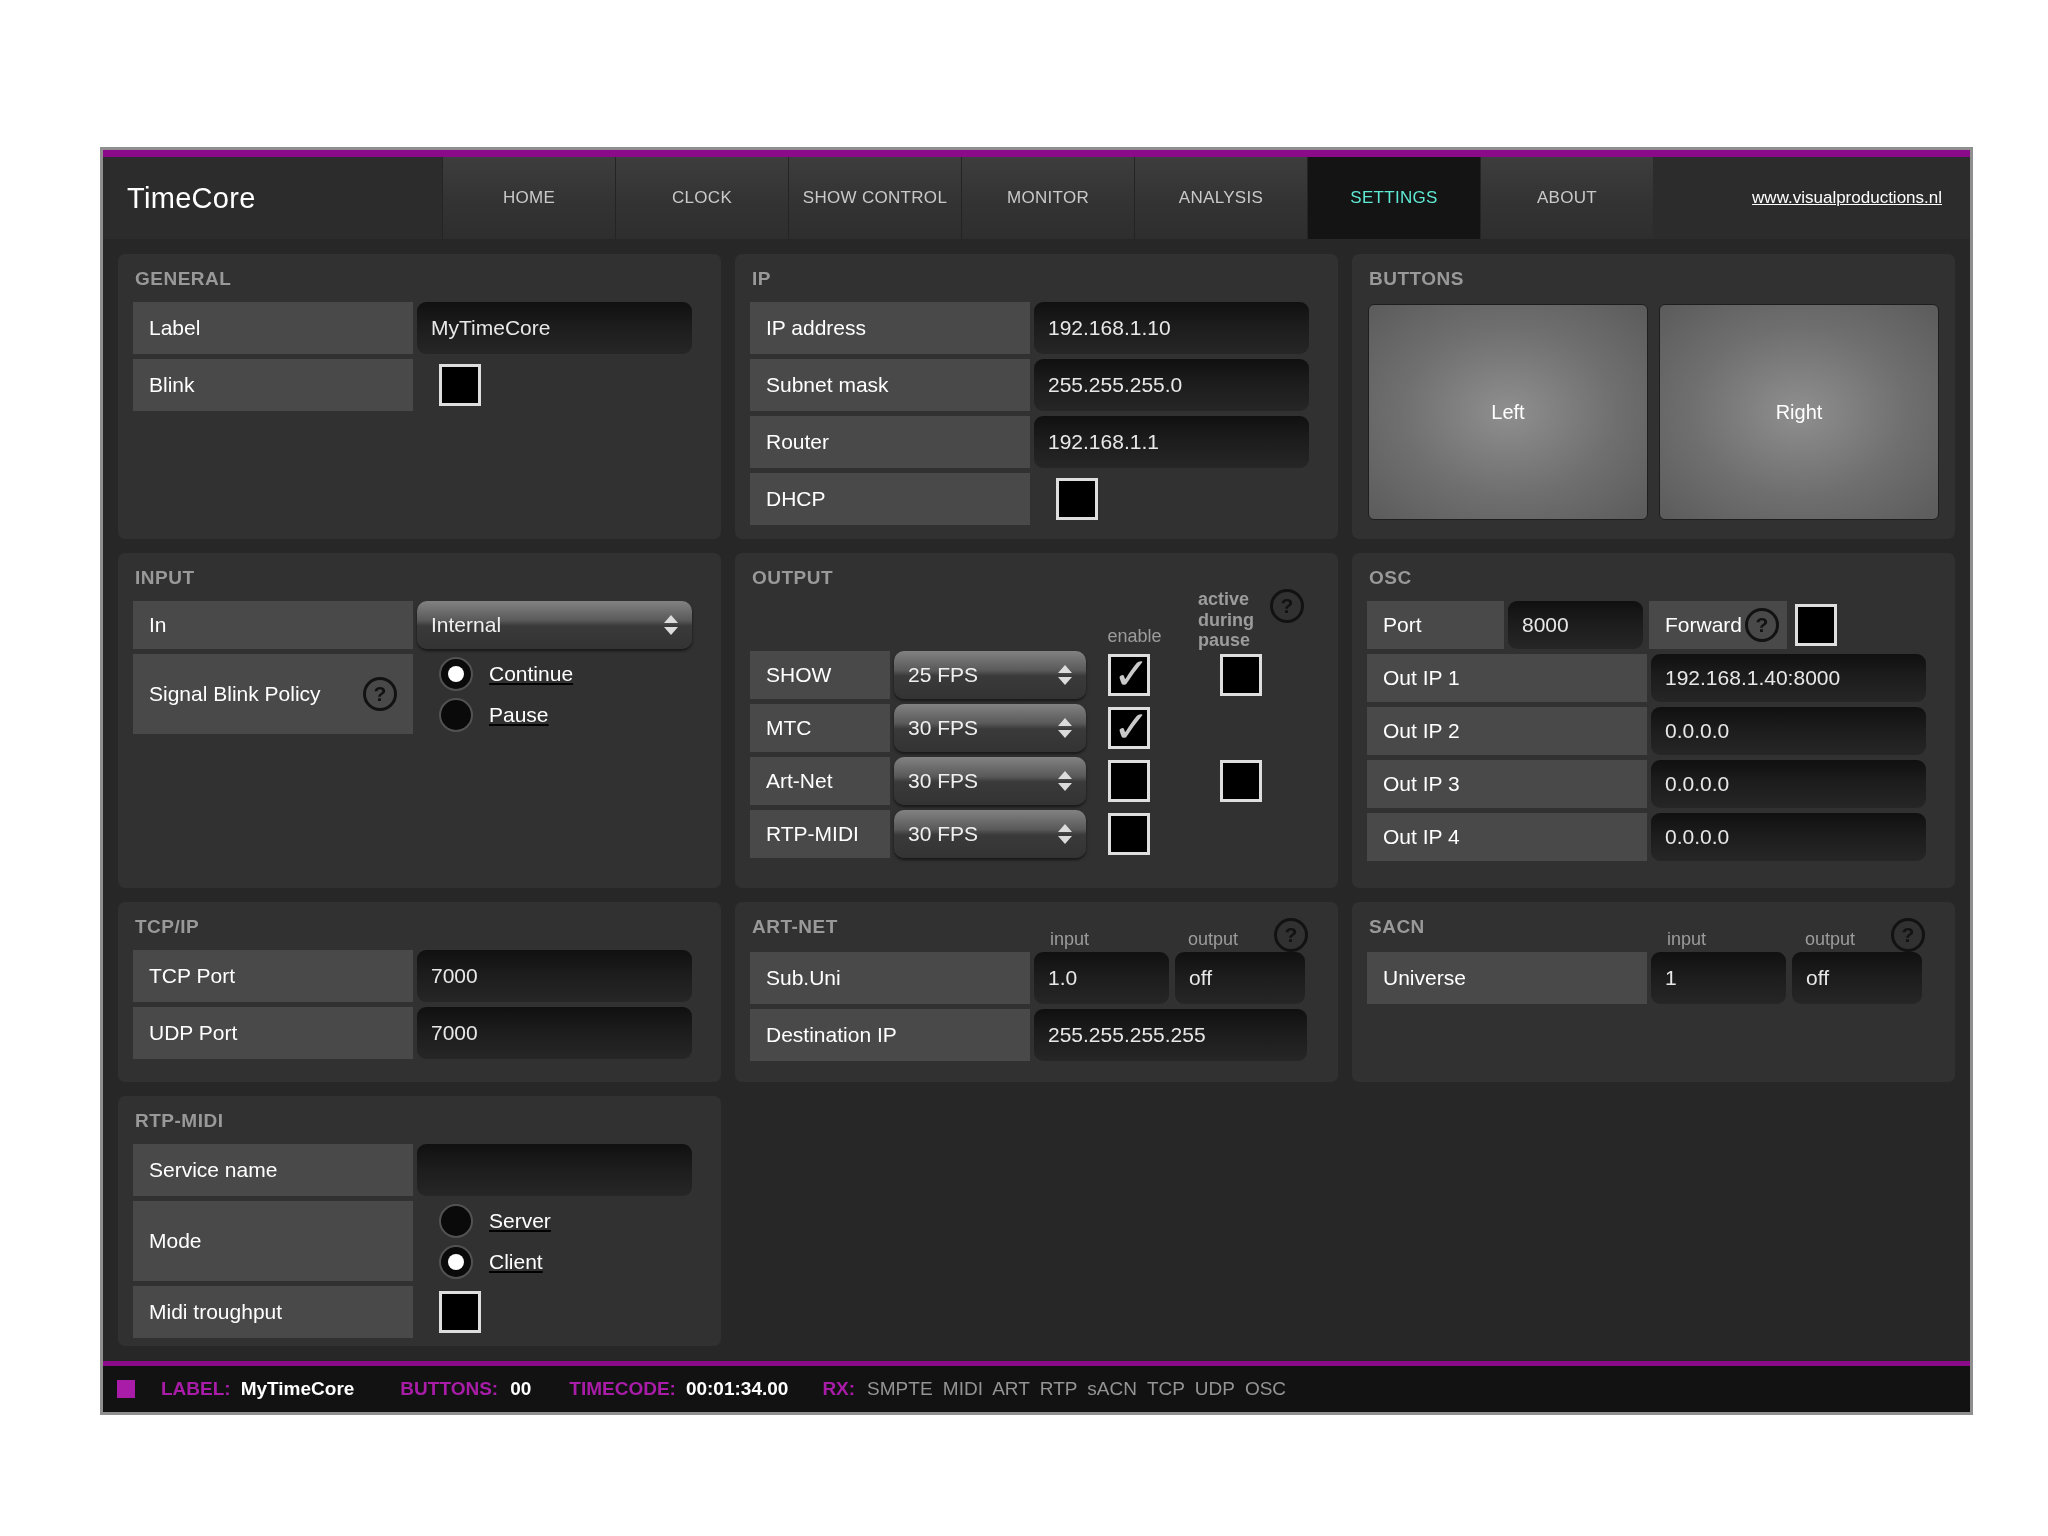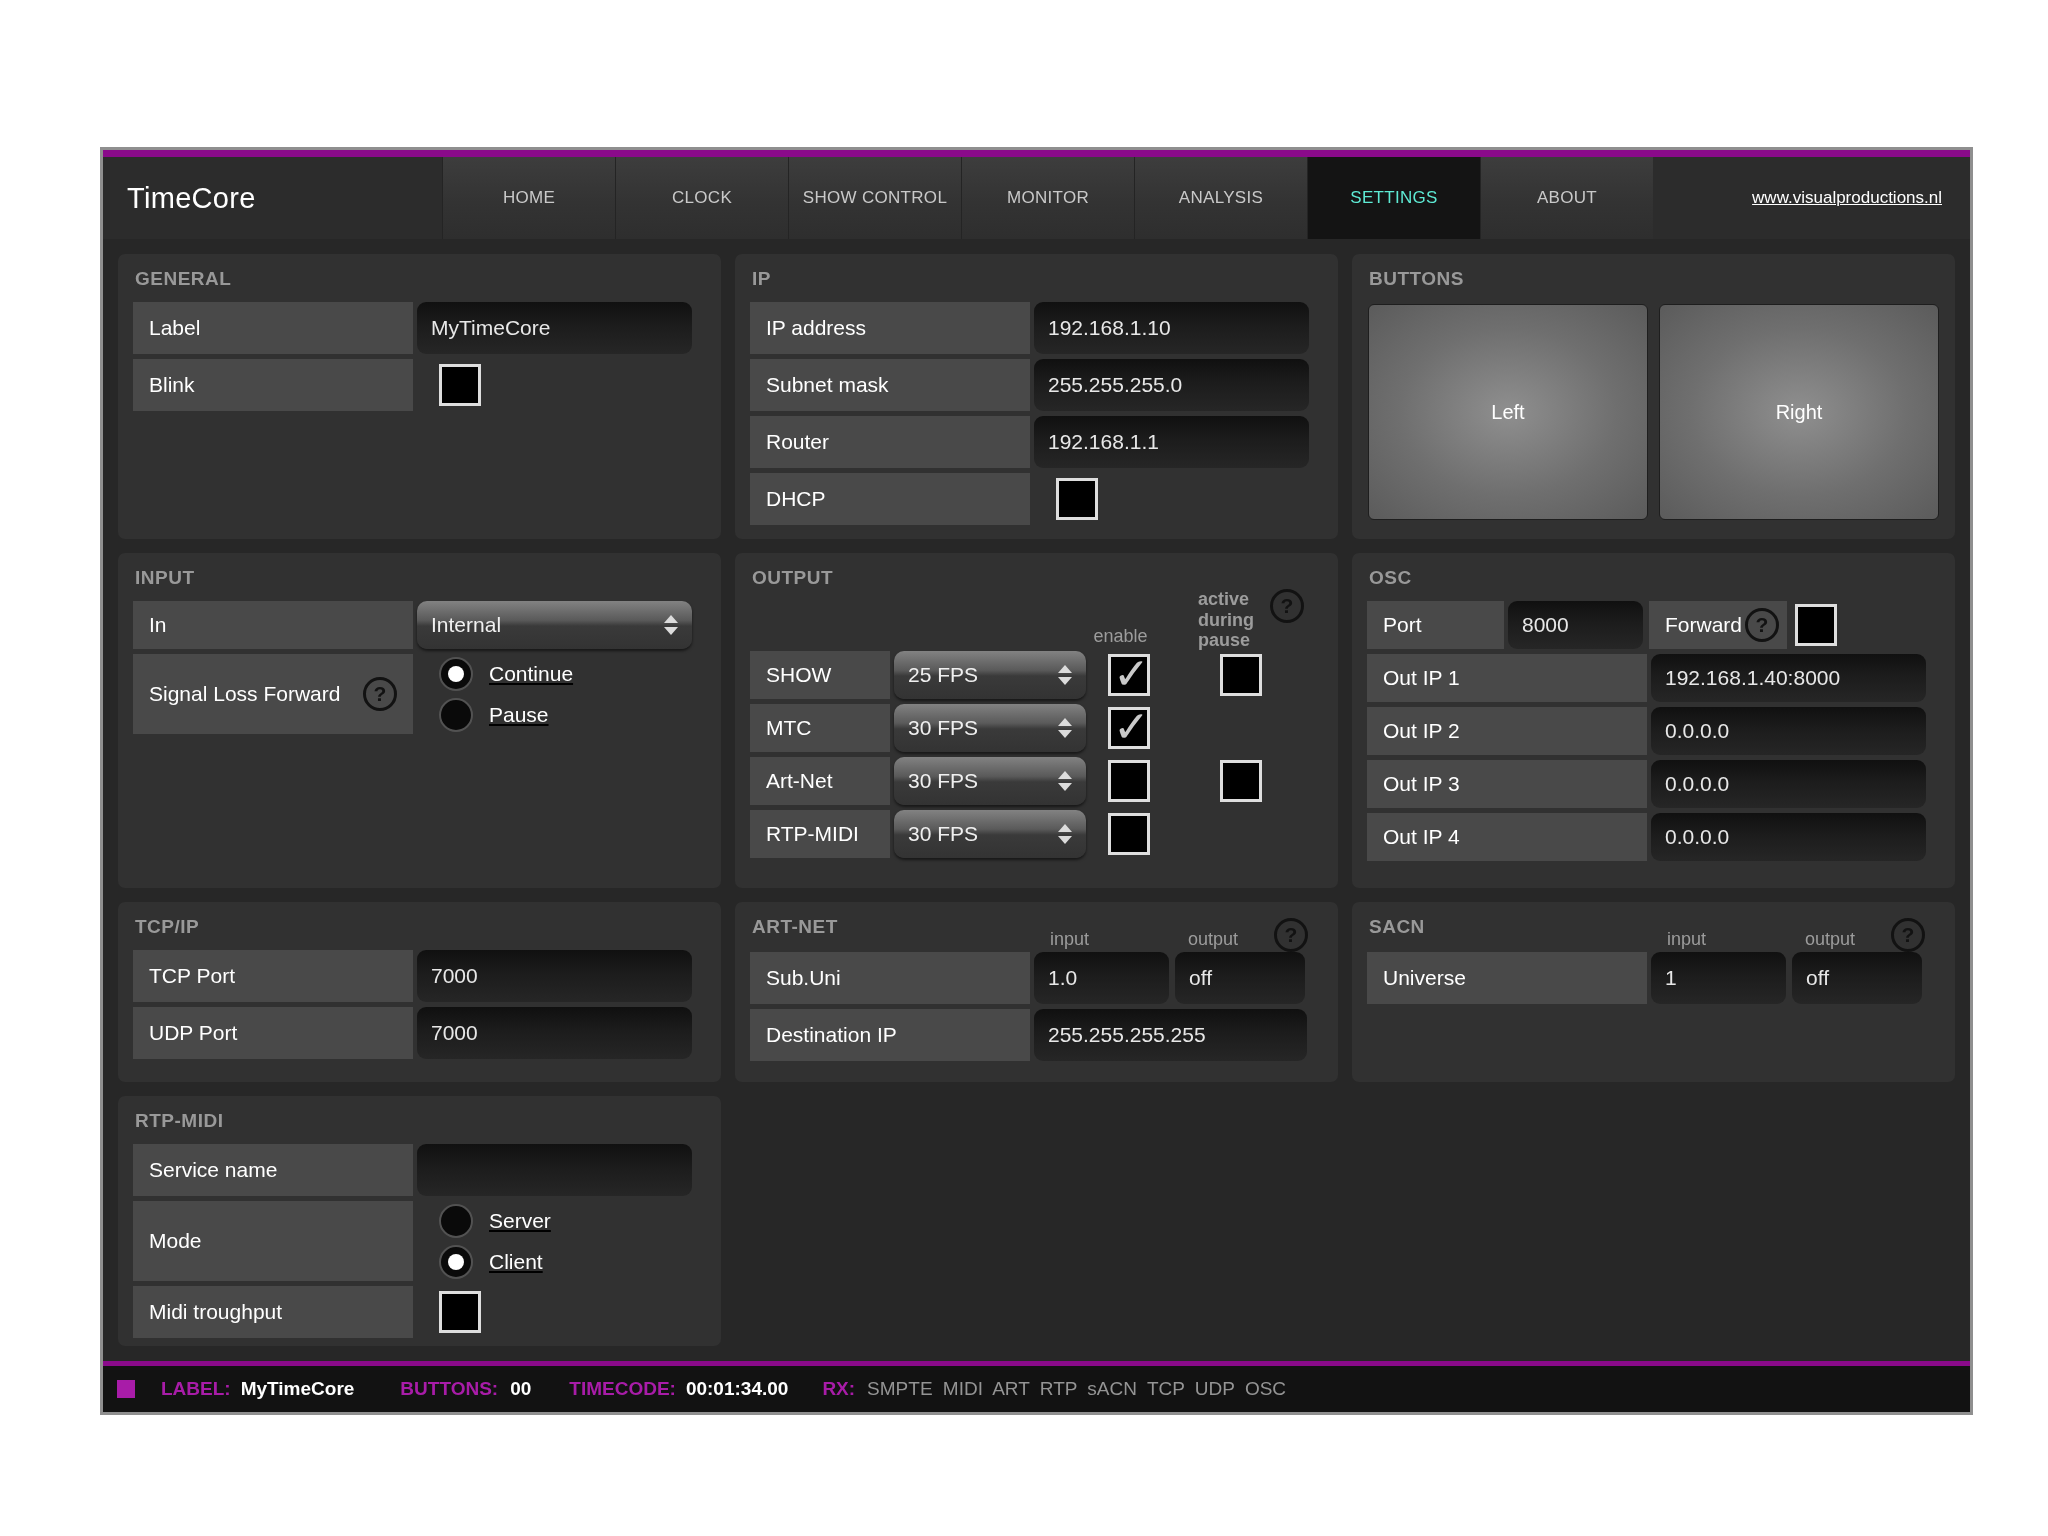--- a/index.html
+++ b/index.html
@@ -101,21 +101,21 @@
   .btnrow{display:flex;gap:11px;padding:2px 1px;}
   .bigbtn{
     flex:1;height:214px;border-radius:6px;border:1px solid #1e1e1e;
     background:radial-gradient(ellipse at center,#8f8f8f 0%,#6f6f6f 55%,#5b5b5b 100%);
     color:#ffffff;font-size:20px;display:flex;align-items:center;justify-content:center;cursor:pointer;
   }
 
   
   .colhead{color:#9c9c9c;font-size:18px;}
   .outhead{position:relative;height:56px;margin-top:-6px;}
-  .oh-enable{position:absolute;left:333px;bottom:4px;width:75px;text-align:center;}
+  .oh-enable{position:absolute;left:347px;bottom:4px;width:75px;text-align:center;}
   .oh-active{position:absolute;left:448px;bottom:0;display:flex;align-items:flex-start;gap:6px;width:140px;font-weight:bold;}
   .oh-active .colhead{width:66px;line-height:1.15;}
   .oh-active .help{margin-bottom:2px;}
   .outrow .lbl{width:140px;}
   .iohead{position:relative;height:26px;margin-top:-24px;}
   .ih-in{position:absolute;left:300px;bottom:2px;}
   .ih-out{position:absolute;left:438px;bottom:2px;}
   .iohead .help{position:absolute;left:524px;bottom:0;}
 
   
@@ -198,21 +198,21 @@
         <div class="dd">
           <span>Internal</span>
           <span class="arrows">
               <span class="up"></span>
               <span class="down"></span>
             </span>
         </div>
       </div>
       <div class="prow">
         <div class="lbl" style="height:80px;">
-          <span>Signal Loss Forward</span>
+          <span>Signal Blink Policy</span>
           <span class="help"></span>
         </div>
         <div class="radcol" style="height:80px;">
           <div class="radline">
             <span class="radio sel"></span>
             <span class="radlbl">Continue</span>
           </div>
           <div class="radline">
             <span class="radio"></span>
             <span class="radlbl">Pause</span>

